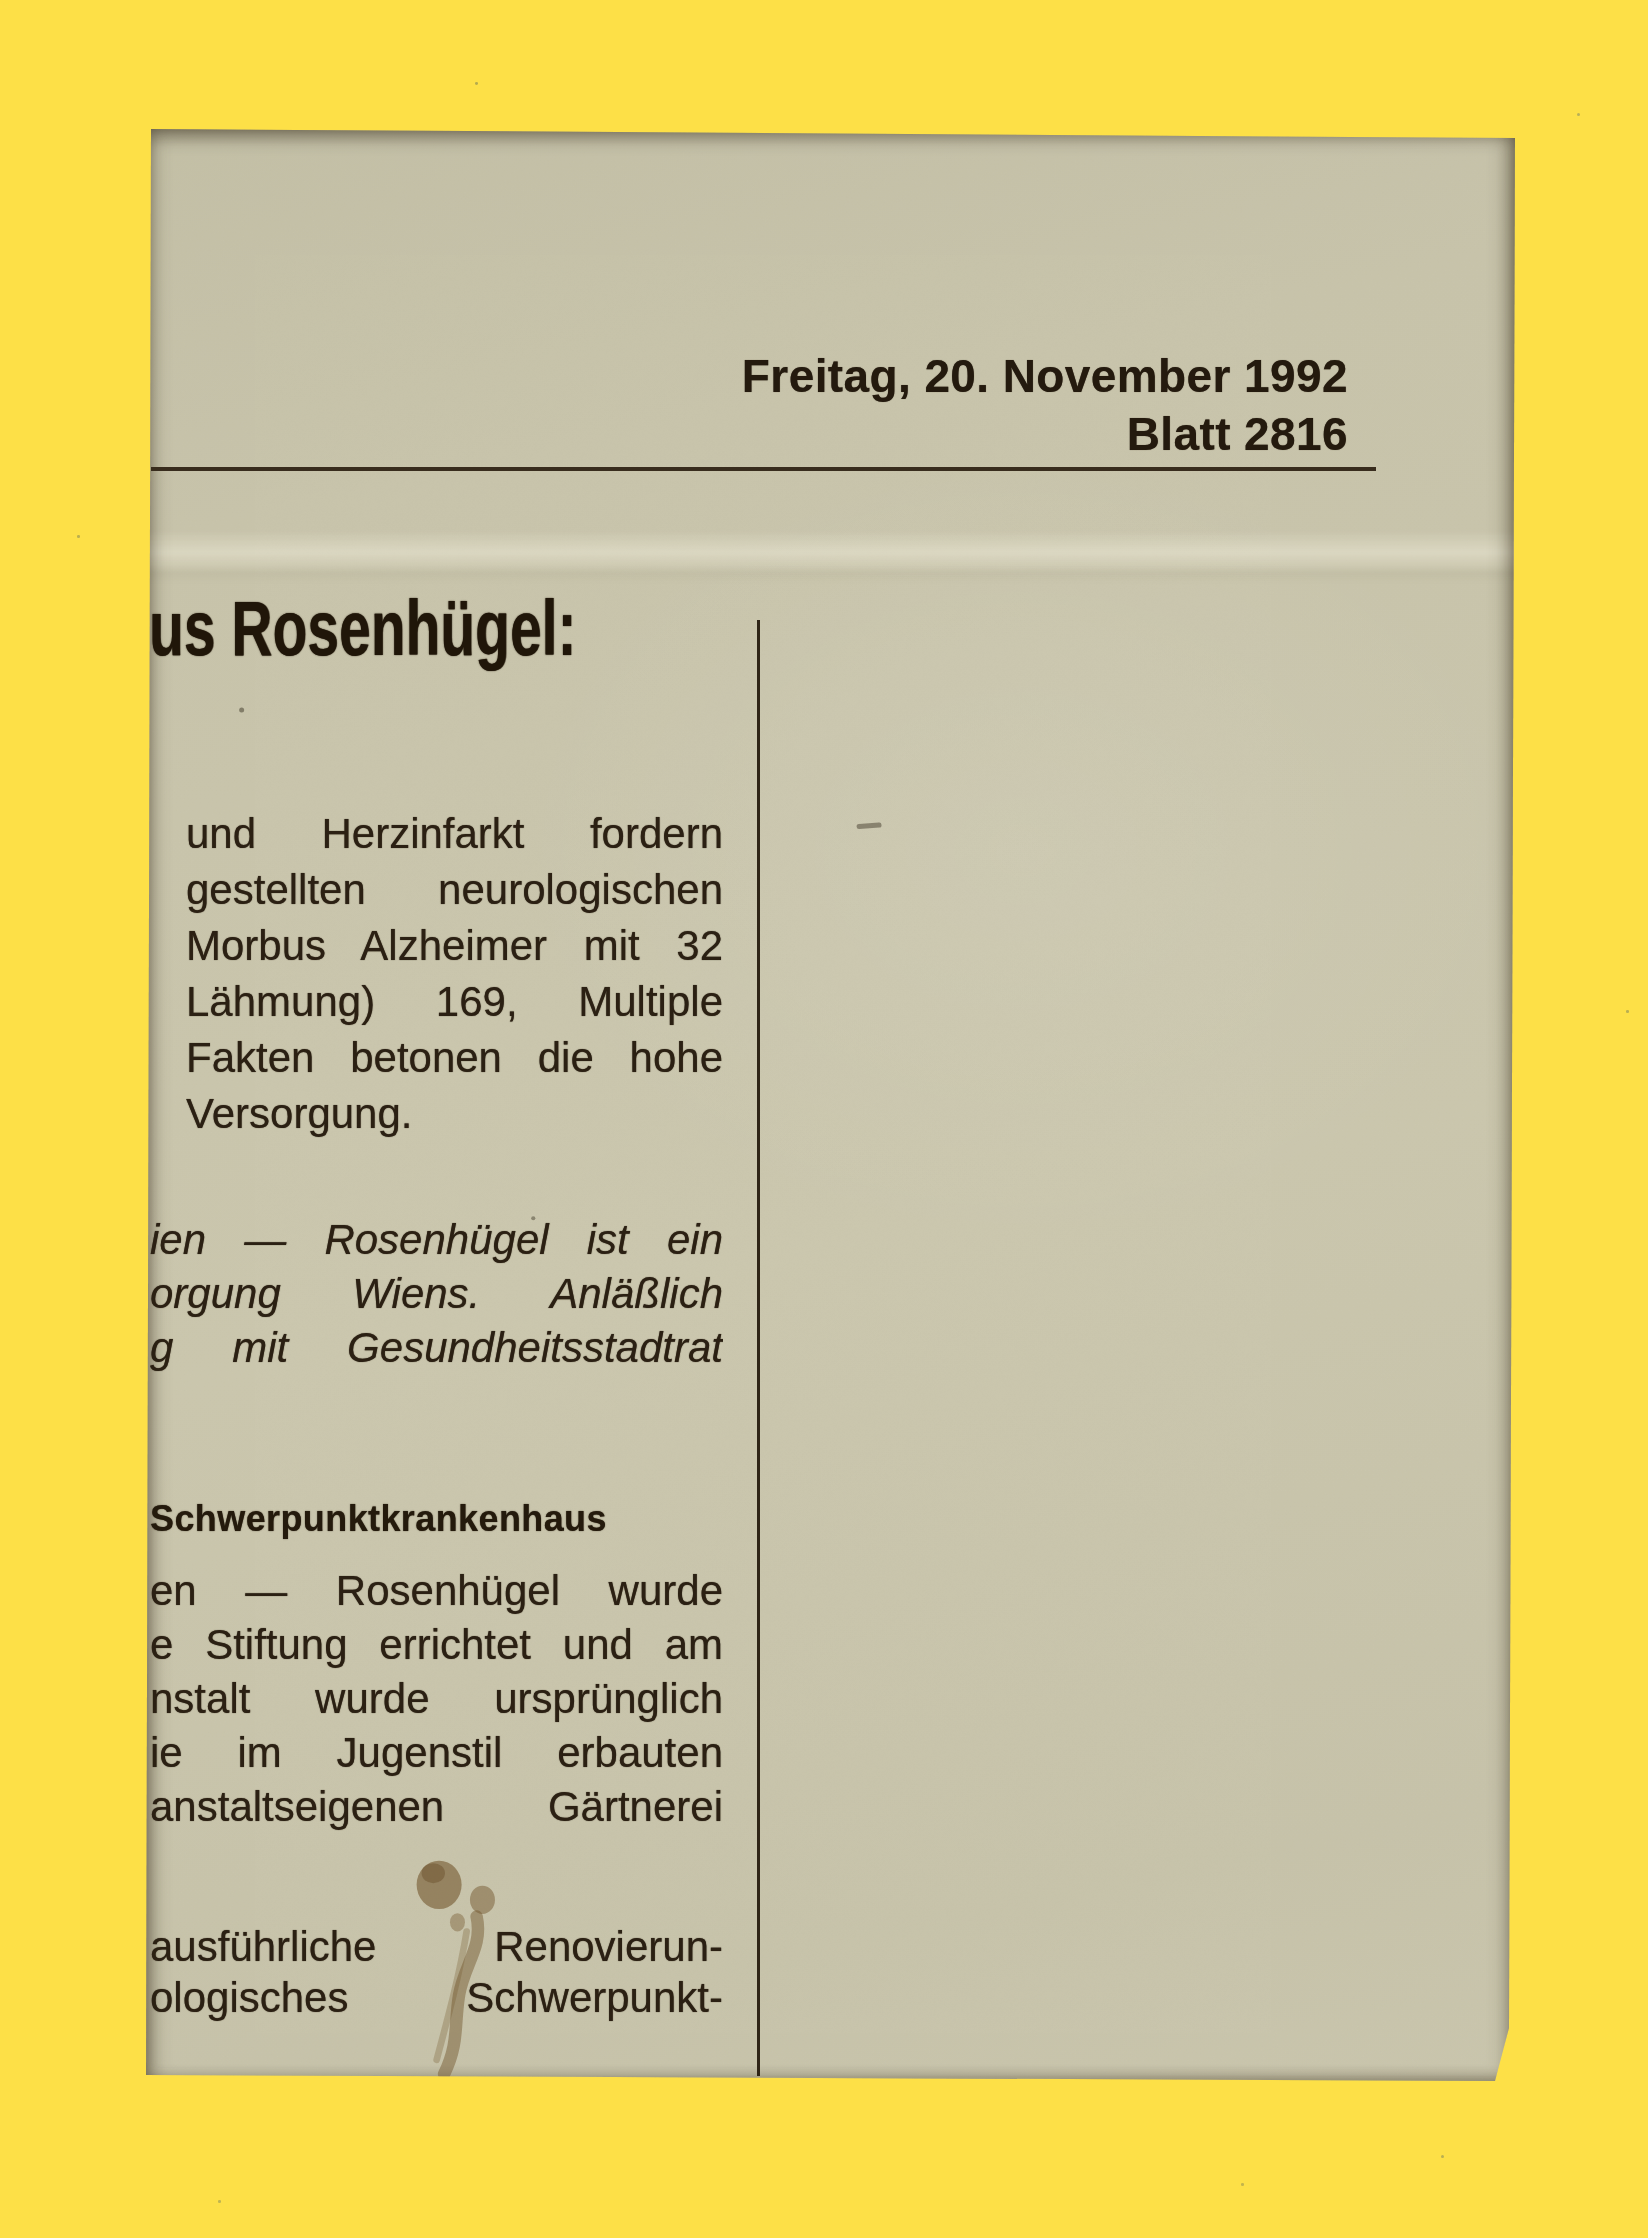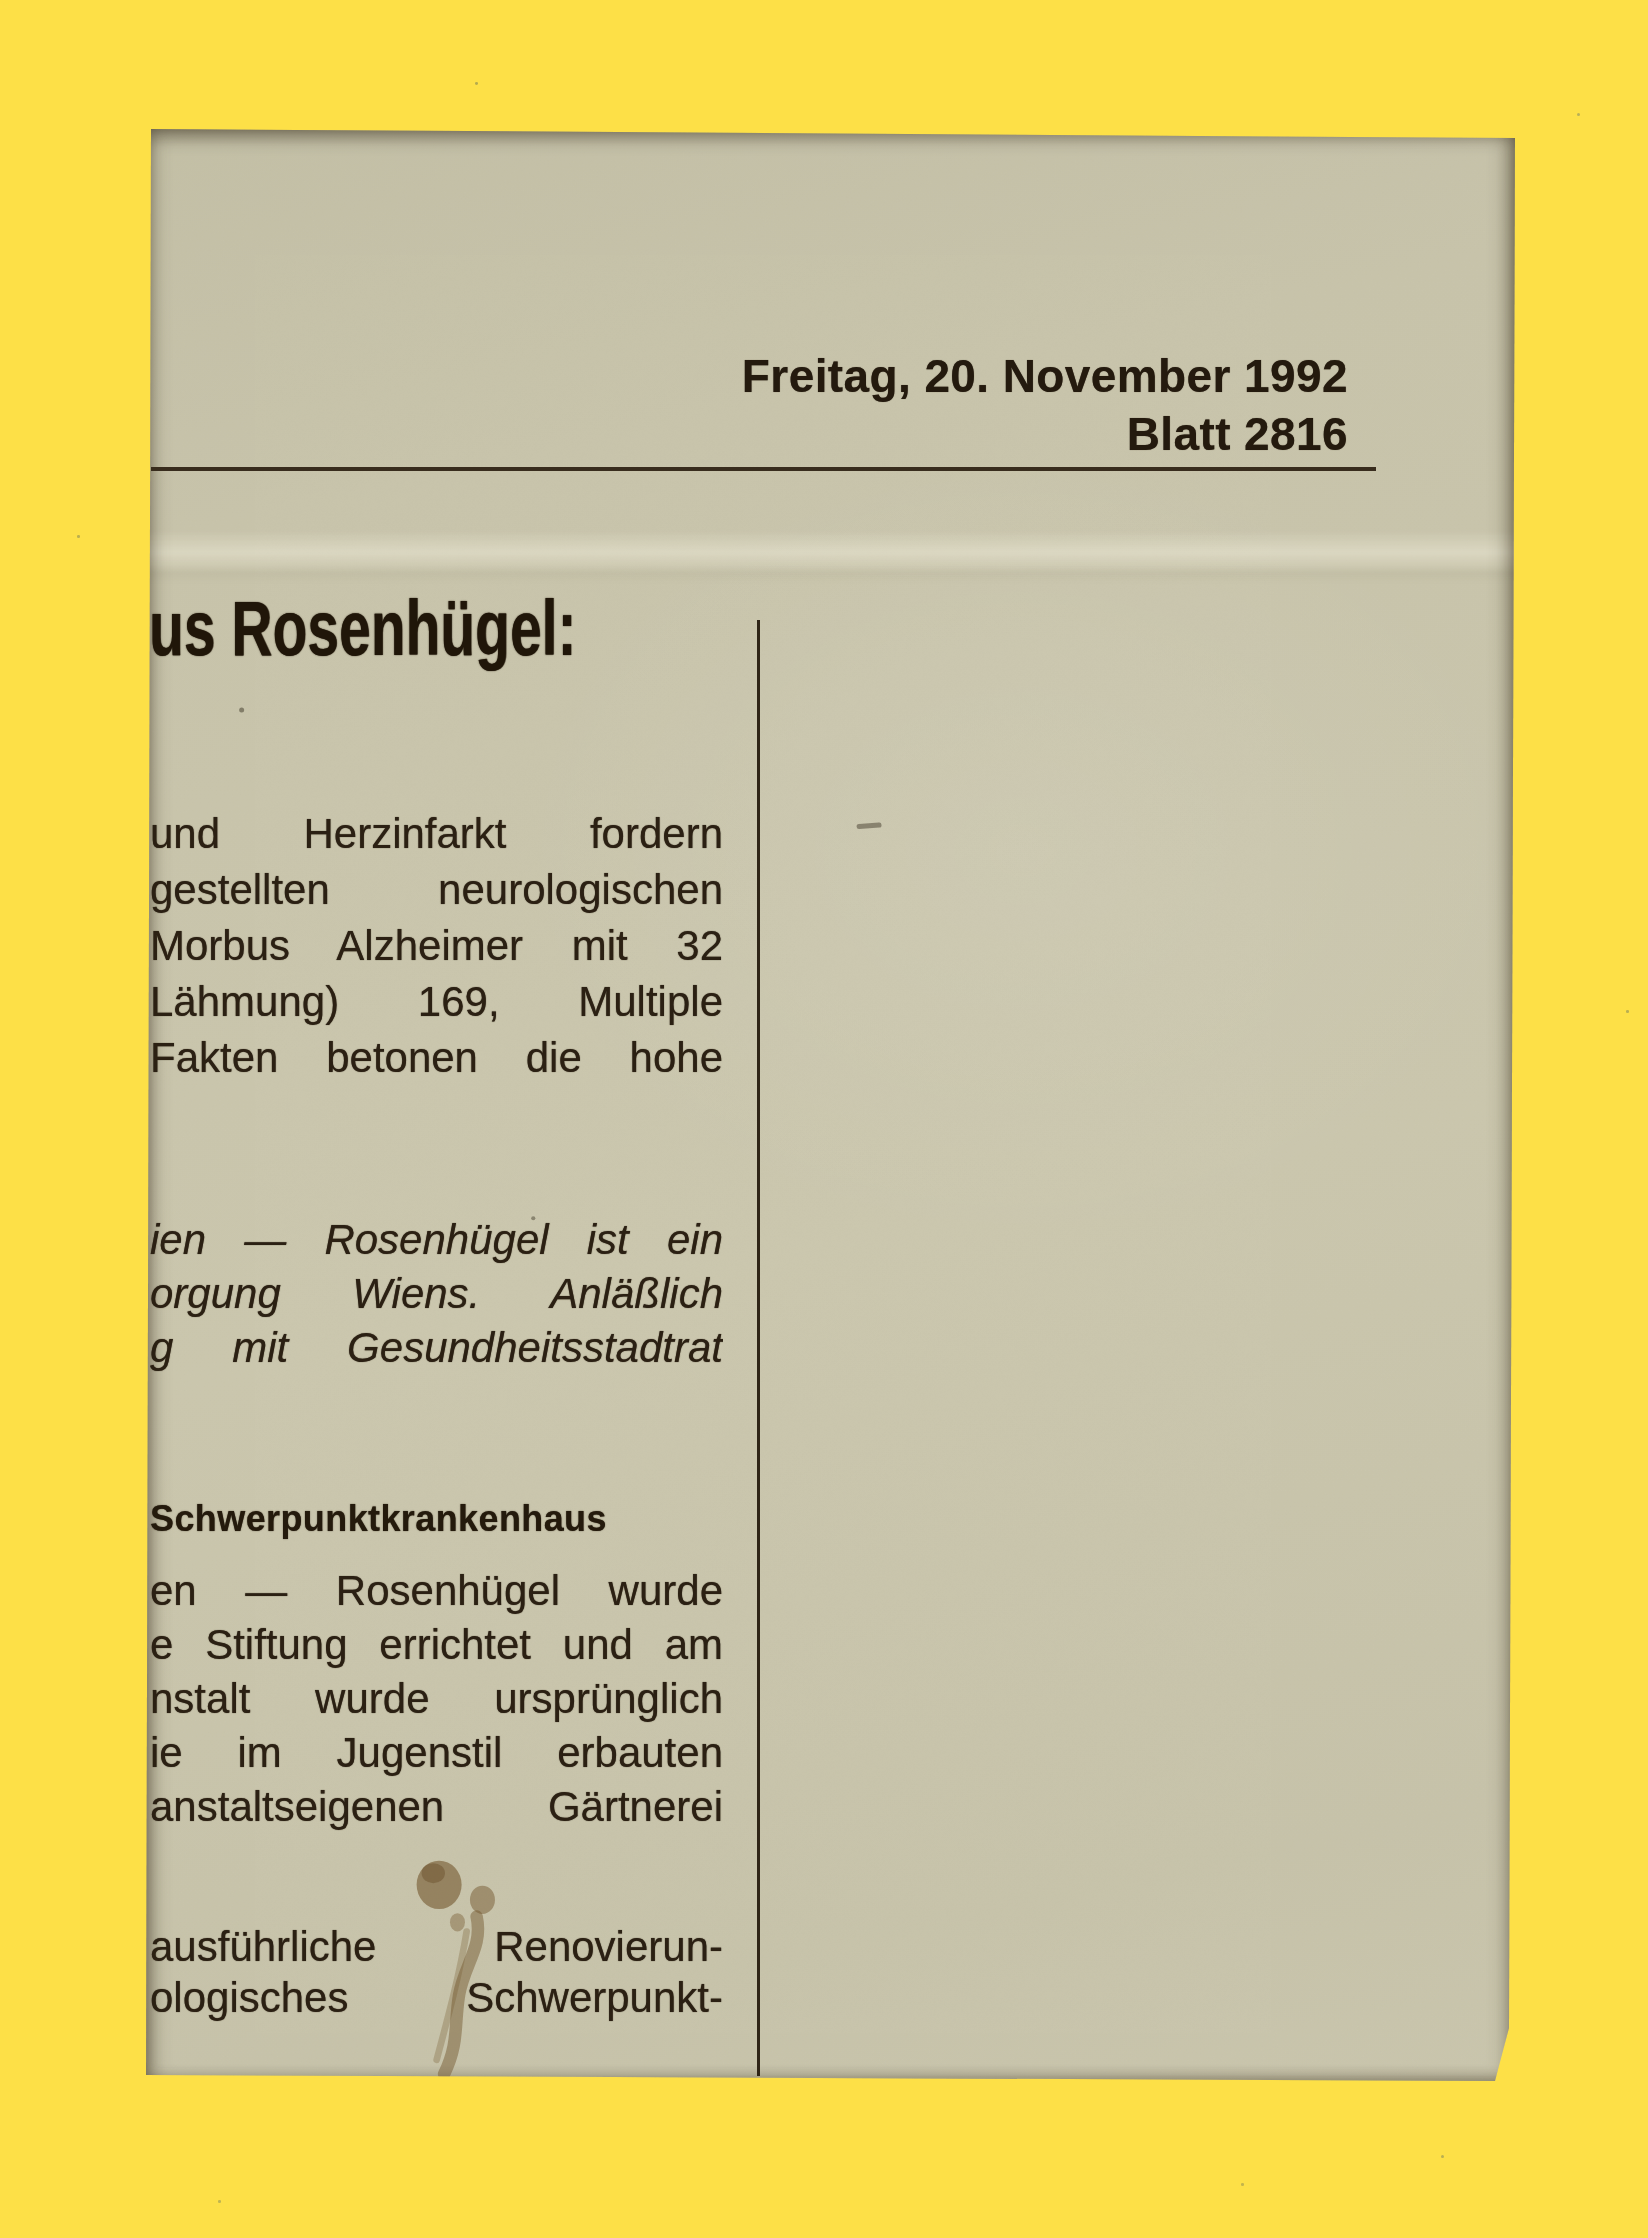--- a/index.html
+++ b/index.html
@@ -77,21 +77,21 @@
   
   .col { position: absolute; left: 150px; width: 573px; }
   .body-line {
     font-size: 42px;
     color: #2b2013;
     text-align: justify;
     text-align-last: justify;
     text-shadow: 0 0 1.1px rgba(43,32,19,0.8);
     overflow: hidden;
   }
-  .p1 .body-line { height: 56px; line-height: 56px; }
+  .p1 .body-line { height: 56px; line-height: 56px; margin-left: 36px; }
   .p2 .body-line, .p3 .body-line { height: 54px; line-height: 54px; }
   .p4 .body-line { height: 51px; line-height: 51px; }
   .para1 { top: 806px; }
   .para2 { top: 1213px; font-style: italic; }
   .para3 { top: 1564px; }
   .para4 { top: 1921px; }
   .subhead {
     position: absolute; left: 150px; top: 1495px; width: 583px;
     font-size: 36px; line-height: 48px;
     font-weight: bold;
@@ -132,20 +132,21 @@
     <div class="headline">us Rosenhügel:</div>
 
     <div class="divider"></div>
 
     <div class="col p1 para1">
       <div class="body-line">und Herzinfarkt fordern</div>
       <div class="body-line">gestellten neurologischen</div>
       <div class="body-line">Morbus Alzheimer mit 32</div>
       <div class="body-line">Lähmung) 169, Multiple</div>
       <div class="body-line">Fakten betonen die hohe</div>
+      <div class="body-line">Versorgung.</div>
     </div>
 
     <div class="col p2 para2">
       <div class="body-line">ien — Rosenhügel ist ein</div>
       <div class="body-line">orgung Wiens. Anläßlich</div>
       <div class="body-line">g mit Gesundheitsstadtrat</div>
     </div>
 
     <div class="subhead">Schwerpunktkrankenhaus</div>
 

